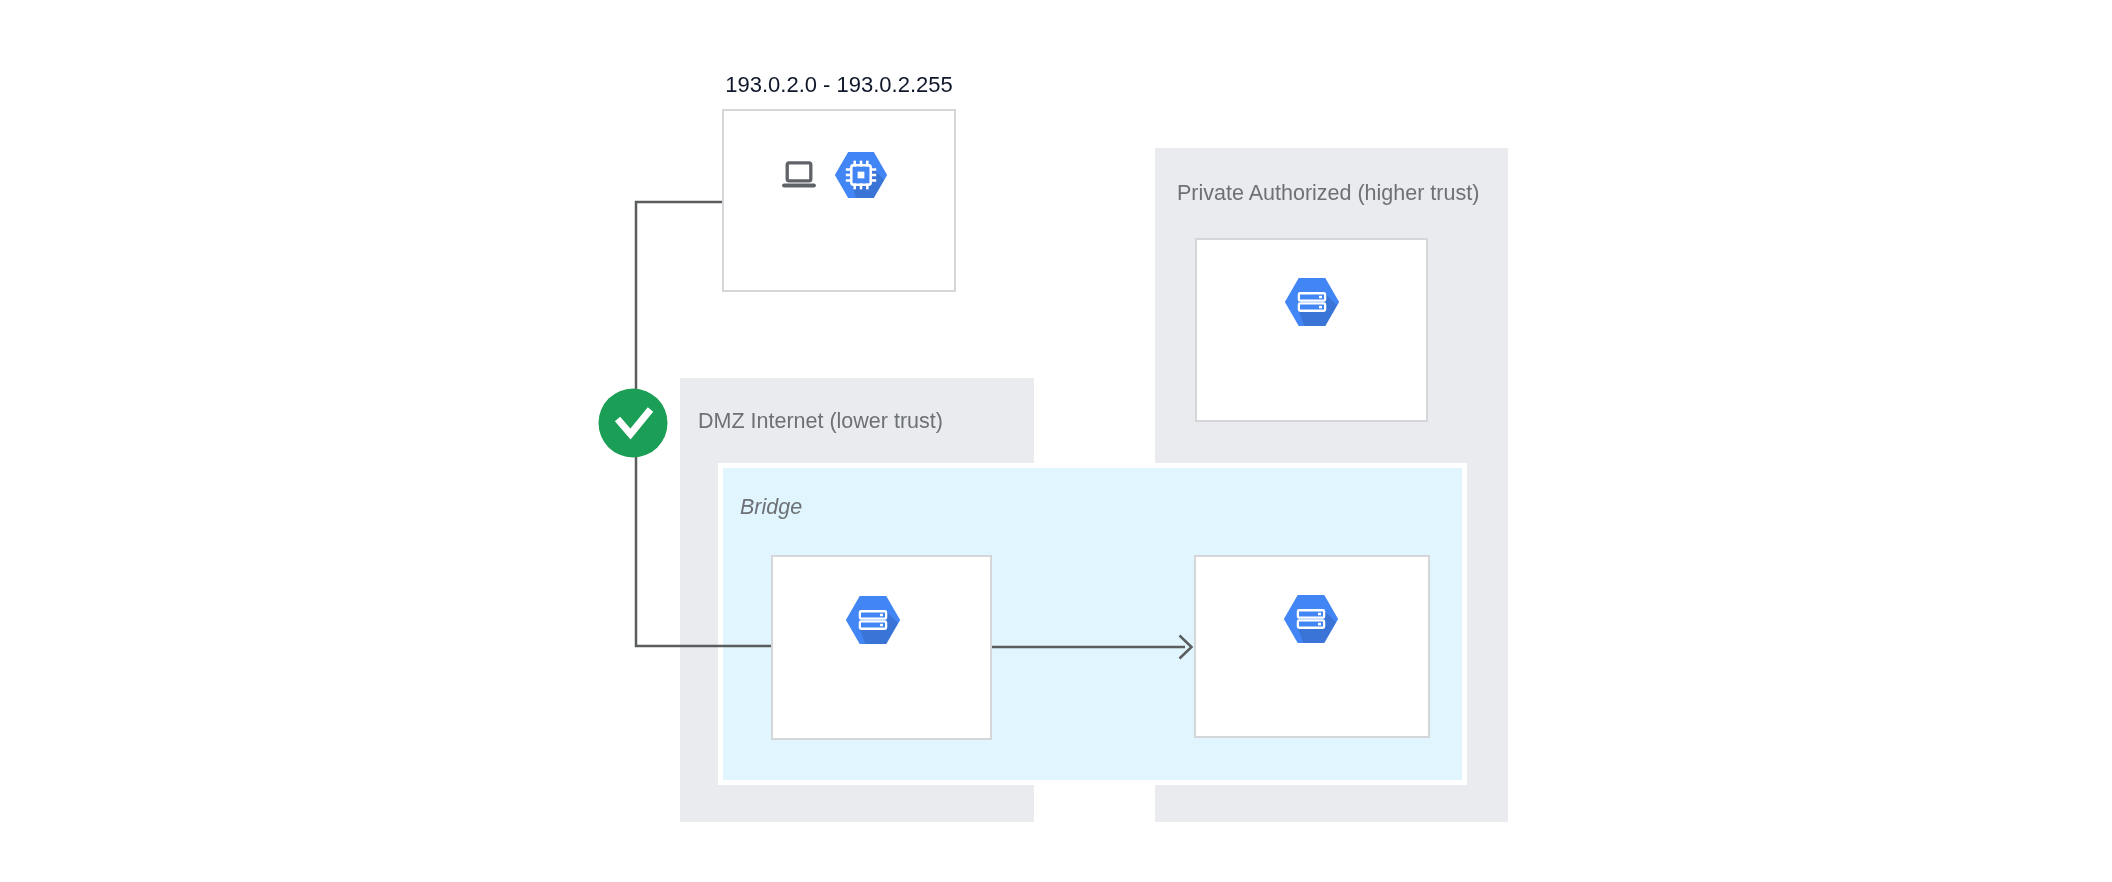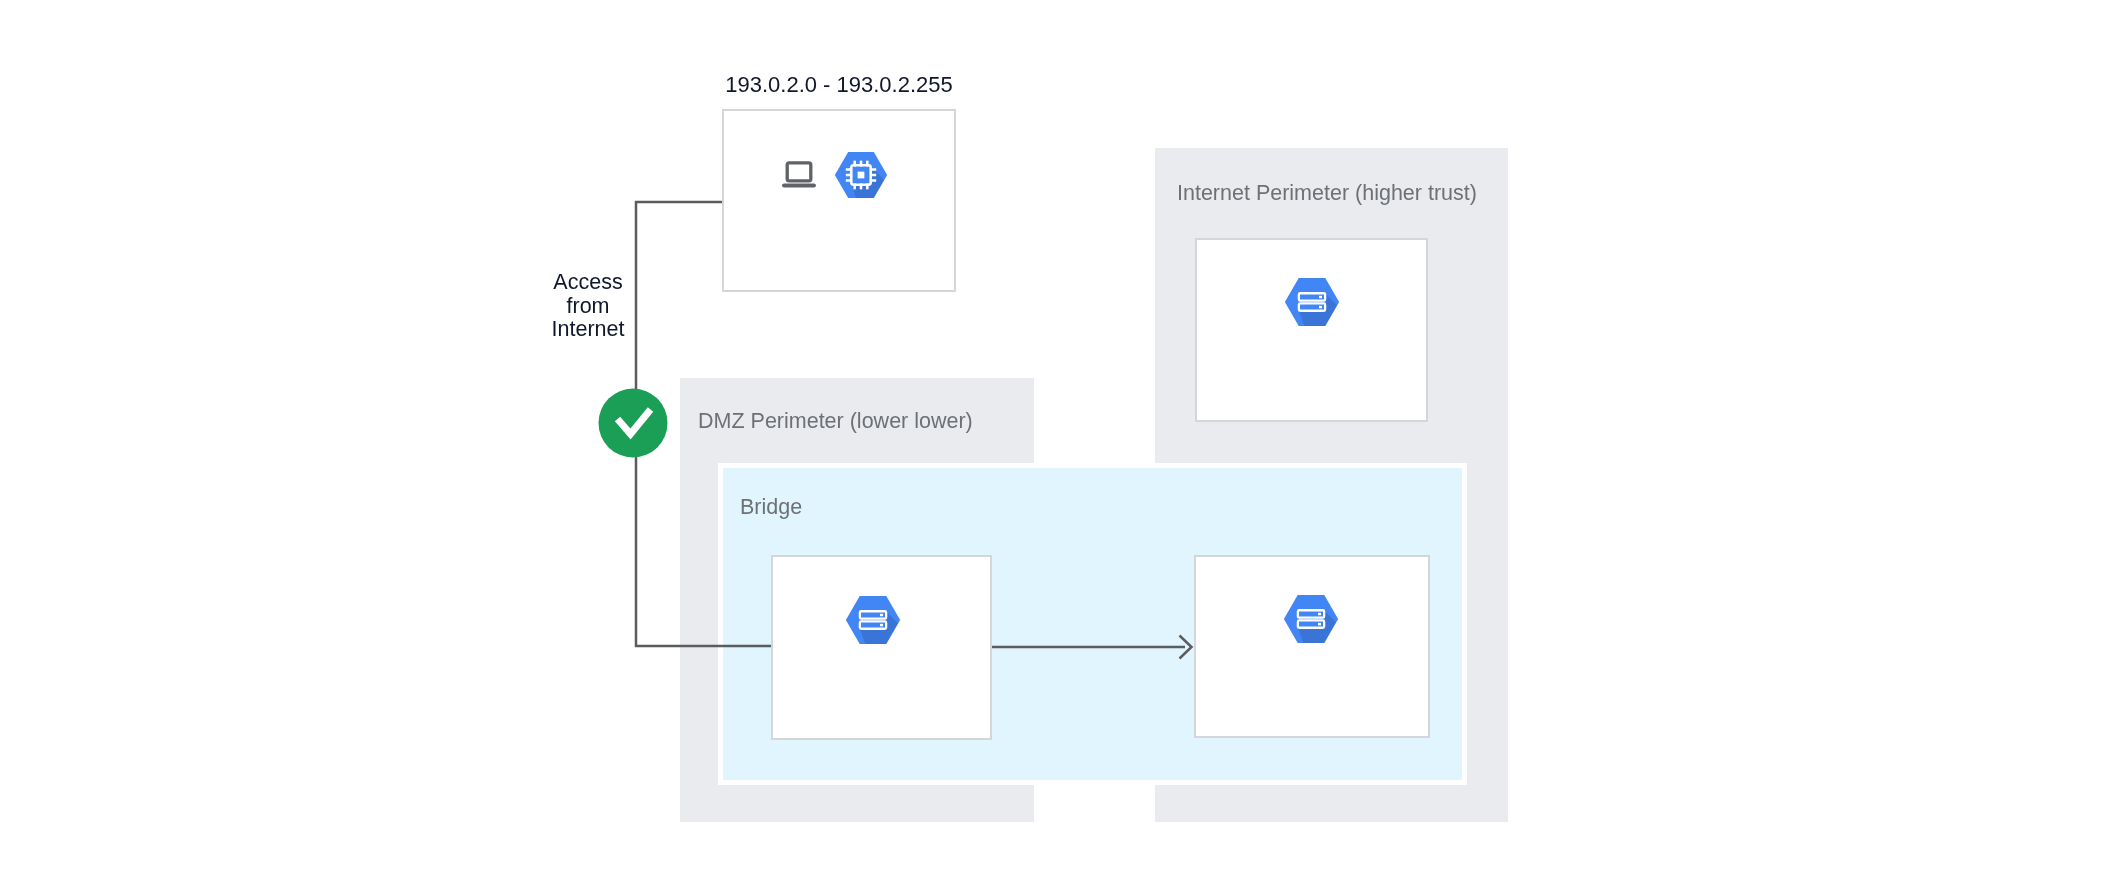--- a/index.html
+++ b/index.html
@@ -37,39 +37,34 @@
 </head>
 <body>
 
 <div class="stage">
 
   <div class="perimeter" style="left:680px;top:378px;width:354px;height:444px;"></div>
   <div class="perimeter" style="left:1155px;top:148px;width:353px;height:674px;"></div>
 
   <div class="bridge"></div>
 
-  <div class="zone-label" style="left:698px;top:409px;">DMZ Perimeter (lower lower)</div>
-  <div class="zone-label" style="left:1177px;top:181px;">Internet Perimeter (higher trust)</div>
-  <div class="zone-label" style="left:740px;top:495px;">Bridge</div>
+  <div class="zone-label" style="left:698px;top:409px;">DMZ Internet (lower trust)</div>
+  <div class="zone-label" style="left:1177px;top:181px;">Private Authorized (higher trust)</div>
+  <div class="zone-label" style="left:740px;top:495px;font-style:italic;">Bridge</div>
 
   <svg id="connectors" width="2112" height="882" viewBox="0 0 2112 882">
     <path d="M722 202 H636 V646 H771" fill="none" stroke="#5a5c5e" stroke-width="2.5"></path>
     <g>
       <path d="M992 647 H1185" fill="none" stroke="#5a5c5e" stroke-width="2.5"></path>
       <path d="M1179.5 635.5 L1191.5 647 L1179.5 658.5" fill="none" stroke="#5a5c5e" stroke-width="2.5"></path>
     </g>
   </svg>
 
   <div class="gray-text" id="ip-range-label">193.0.2.0 - 193.0.2.255</div>
 
-  <div class="gray-text" id="access-label">
-    <div>Access</div>
-    <div>from</div>
-    <div>Internet</div>
-  </div>
 
   <div class="node nodetop" style="left:722px;top:109px;width:234px;height:183px;"></div>
 
   <svg class="icon" style="left:781px;top:161px;" width="36" height="28" viewBox="0 0 48 38">
     <rect x="8" y="2.5" width="32" height="24.5" rx="2.5" fill="none" stroke="#5f6368" stroke-width="4.5"></rect>
     <rect x="1" y="30.5" width="46" height="5.5" rx="2.75" fill="#5f6368"></rect>
   </svg>
 
   <svg class="icon" style="left:834px;top:150px;" width="54" height="50" viewBox="0 0 64 58">
     <defs>

